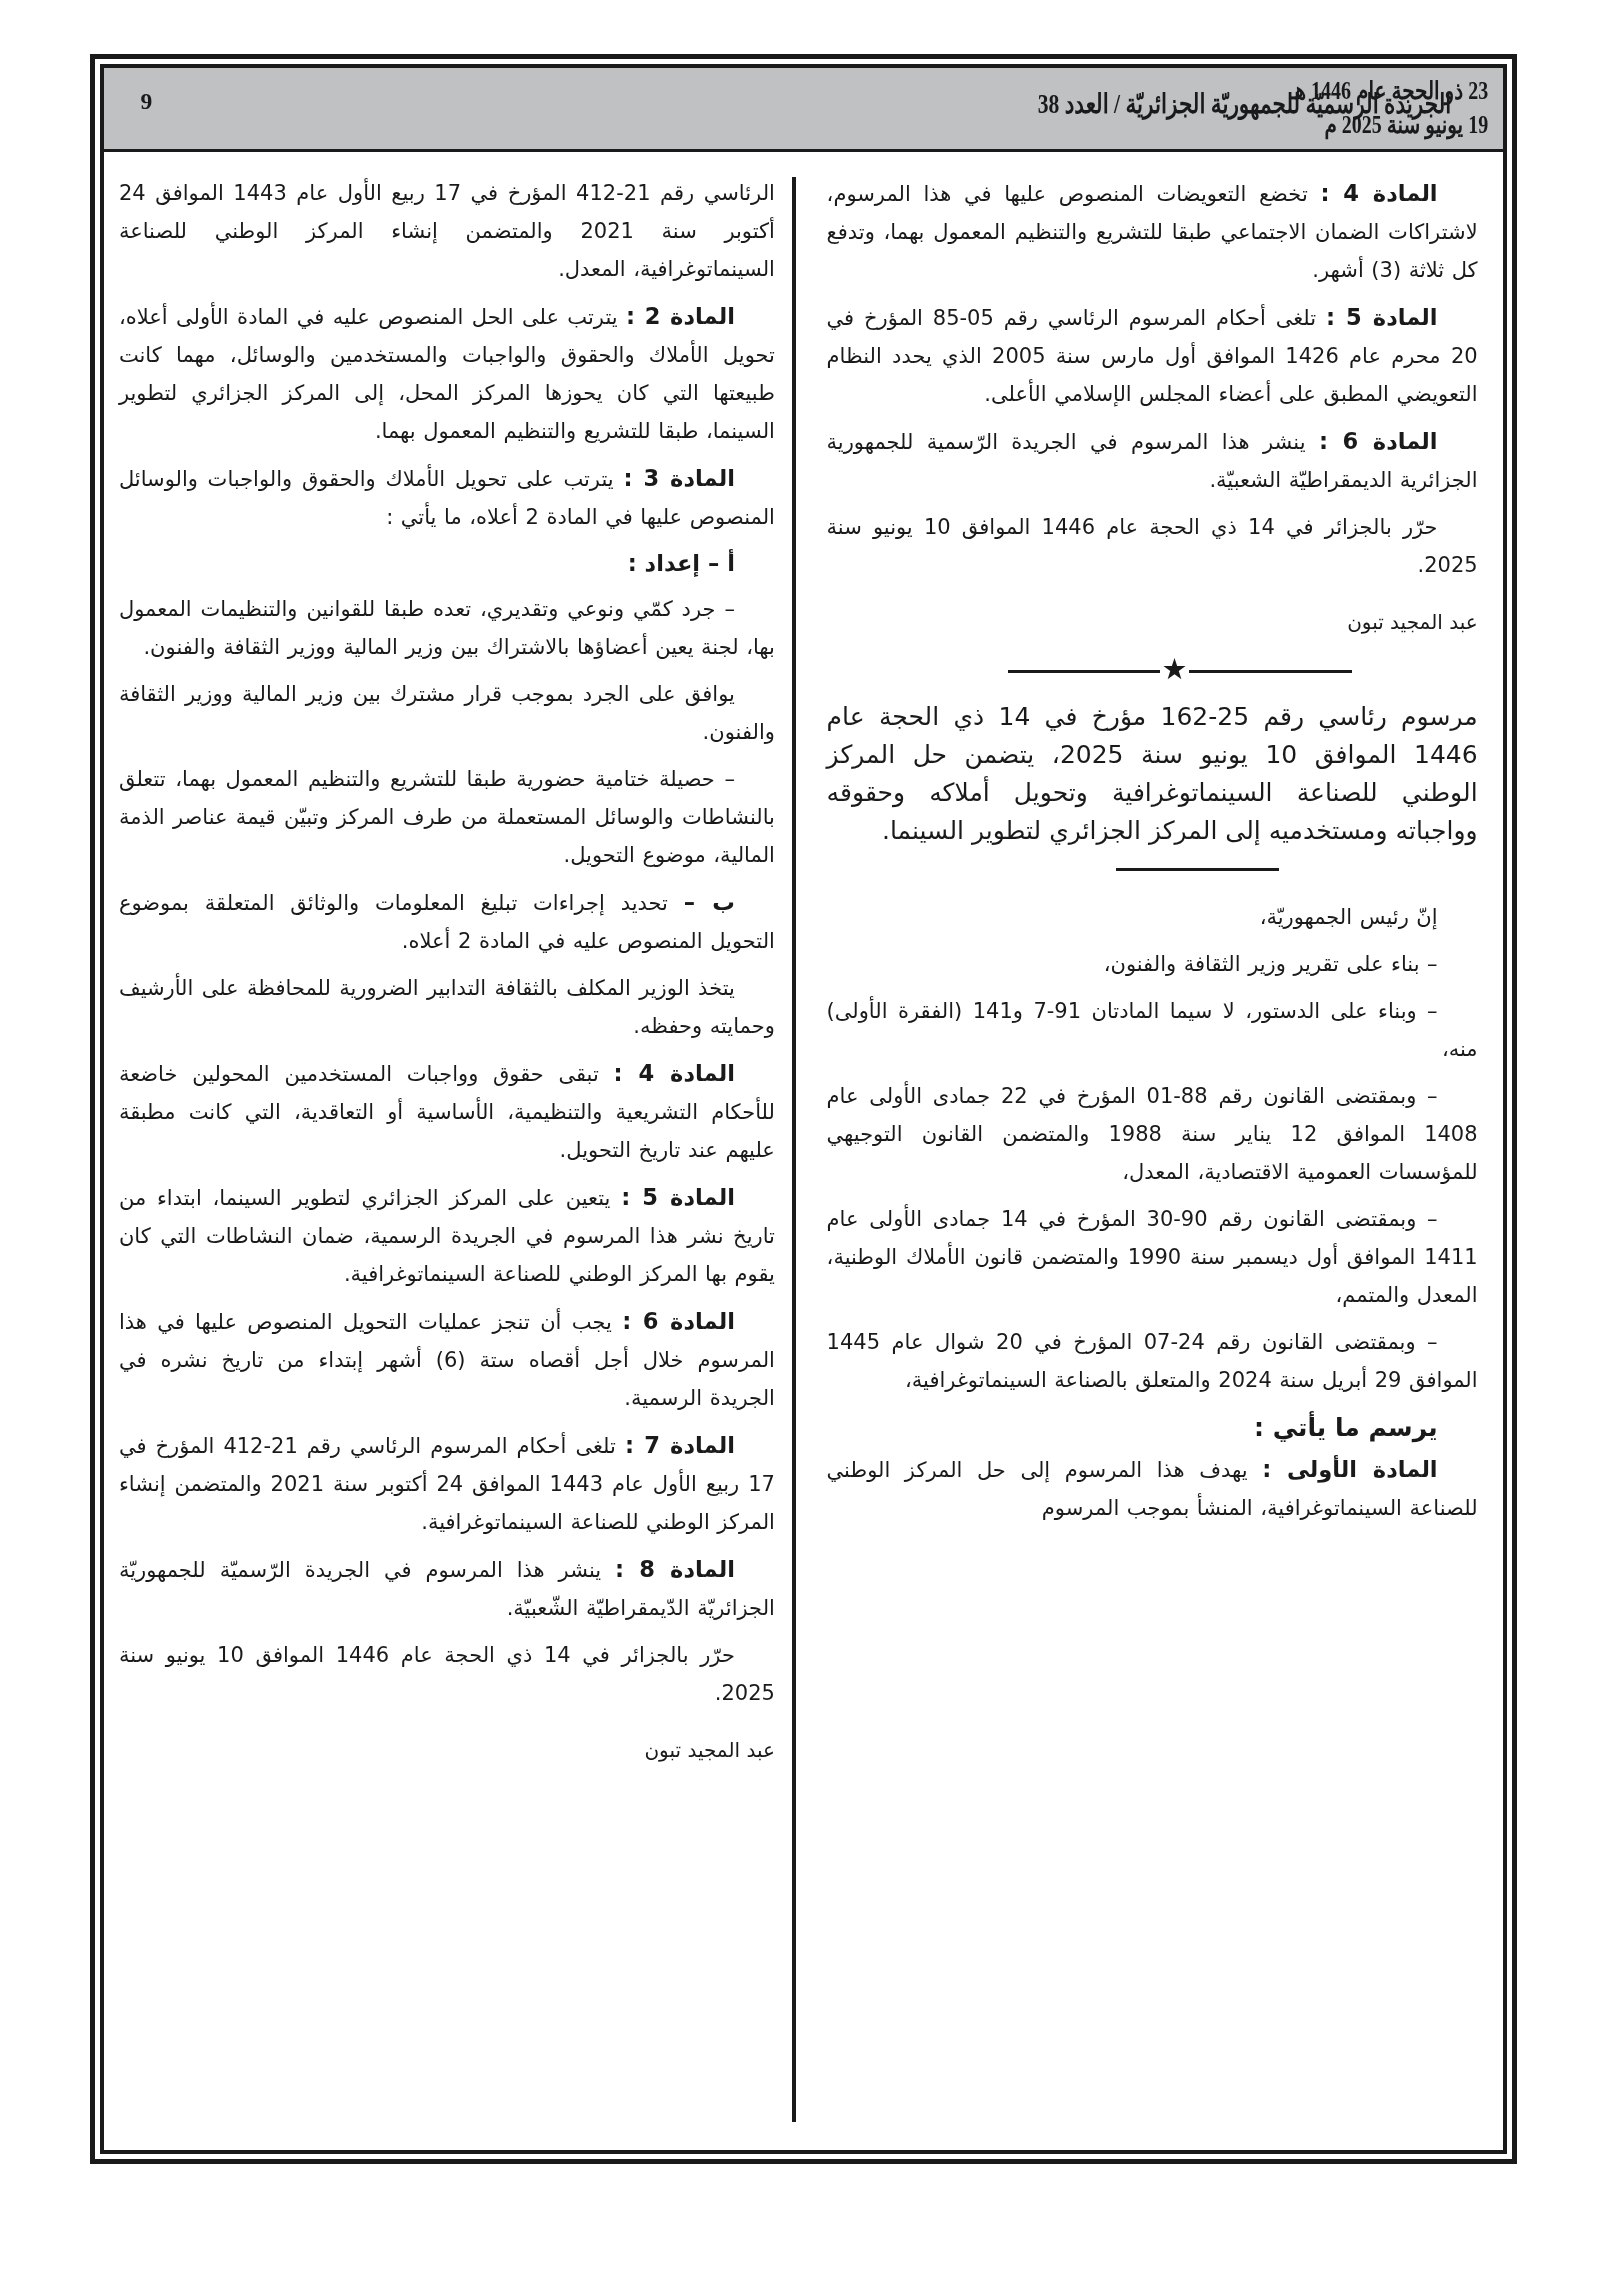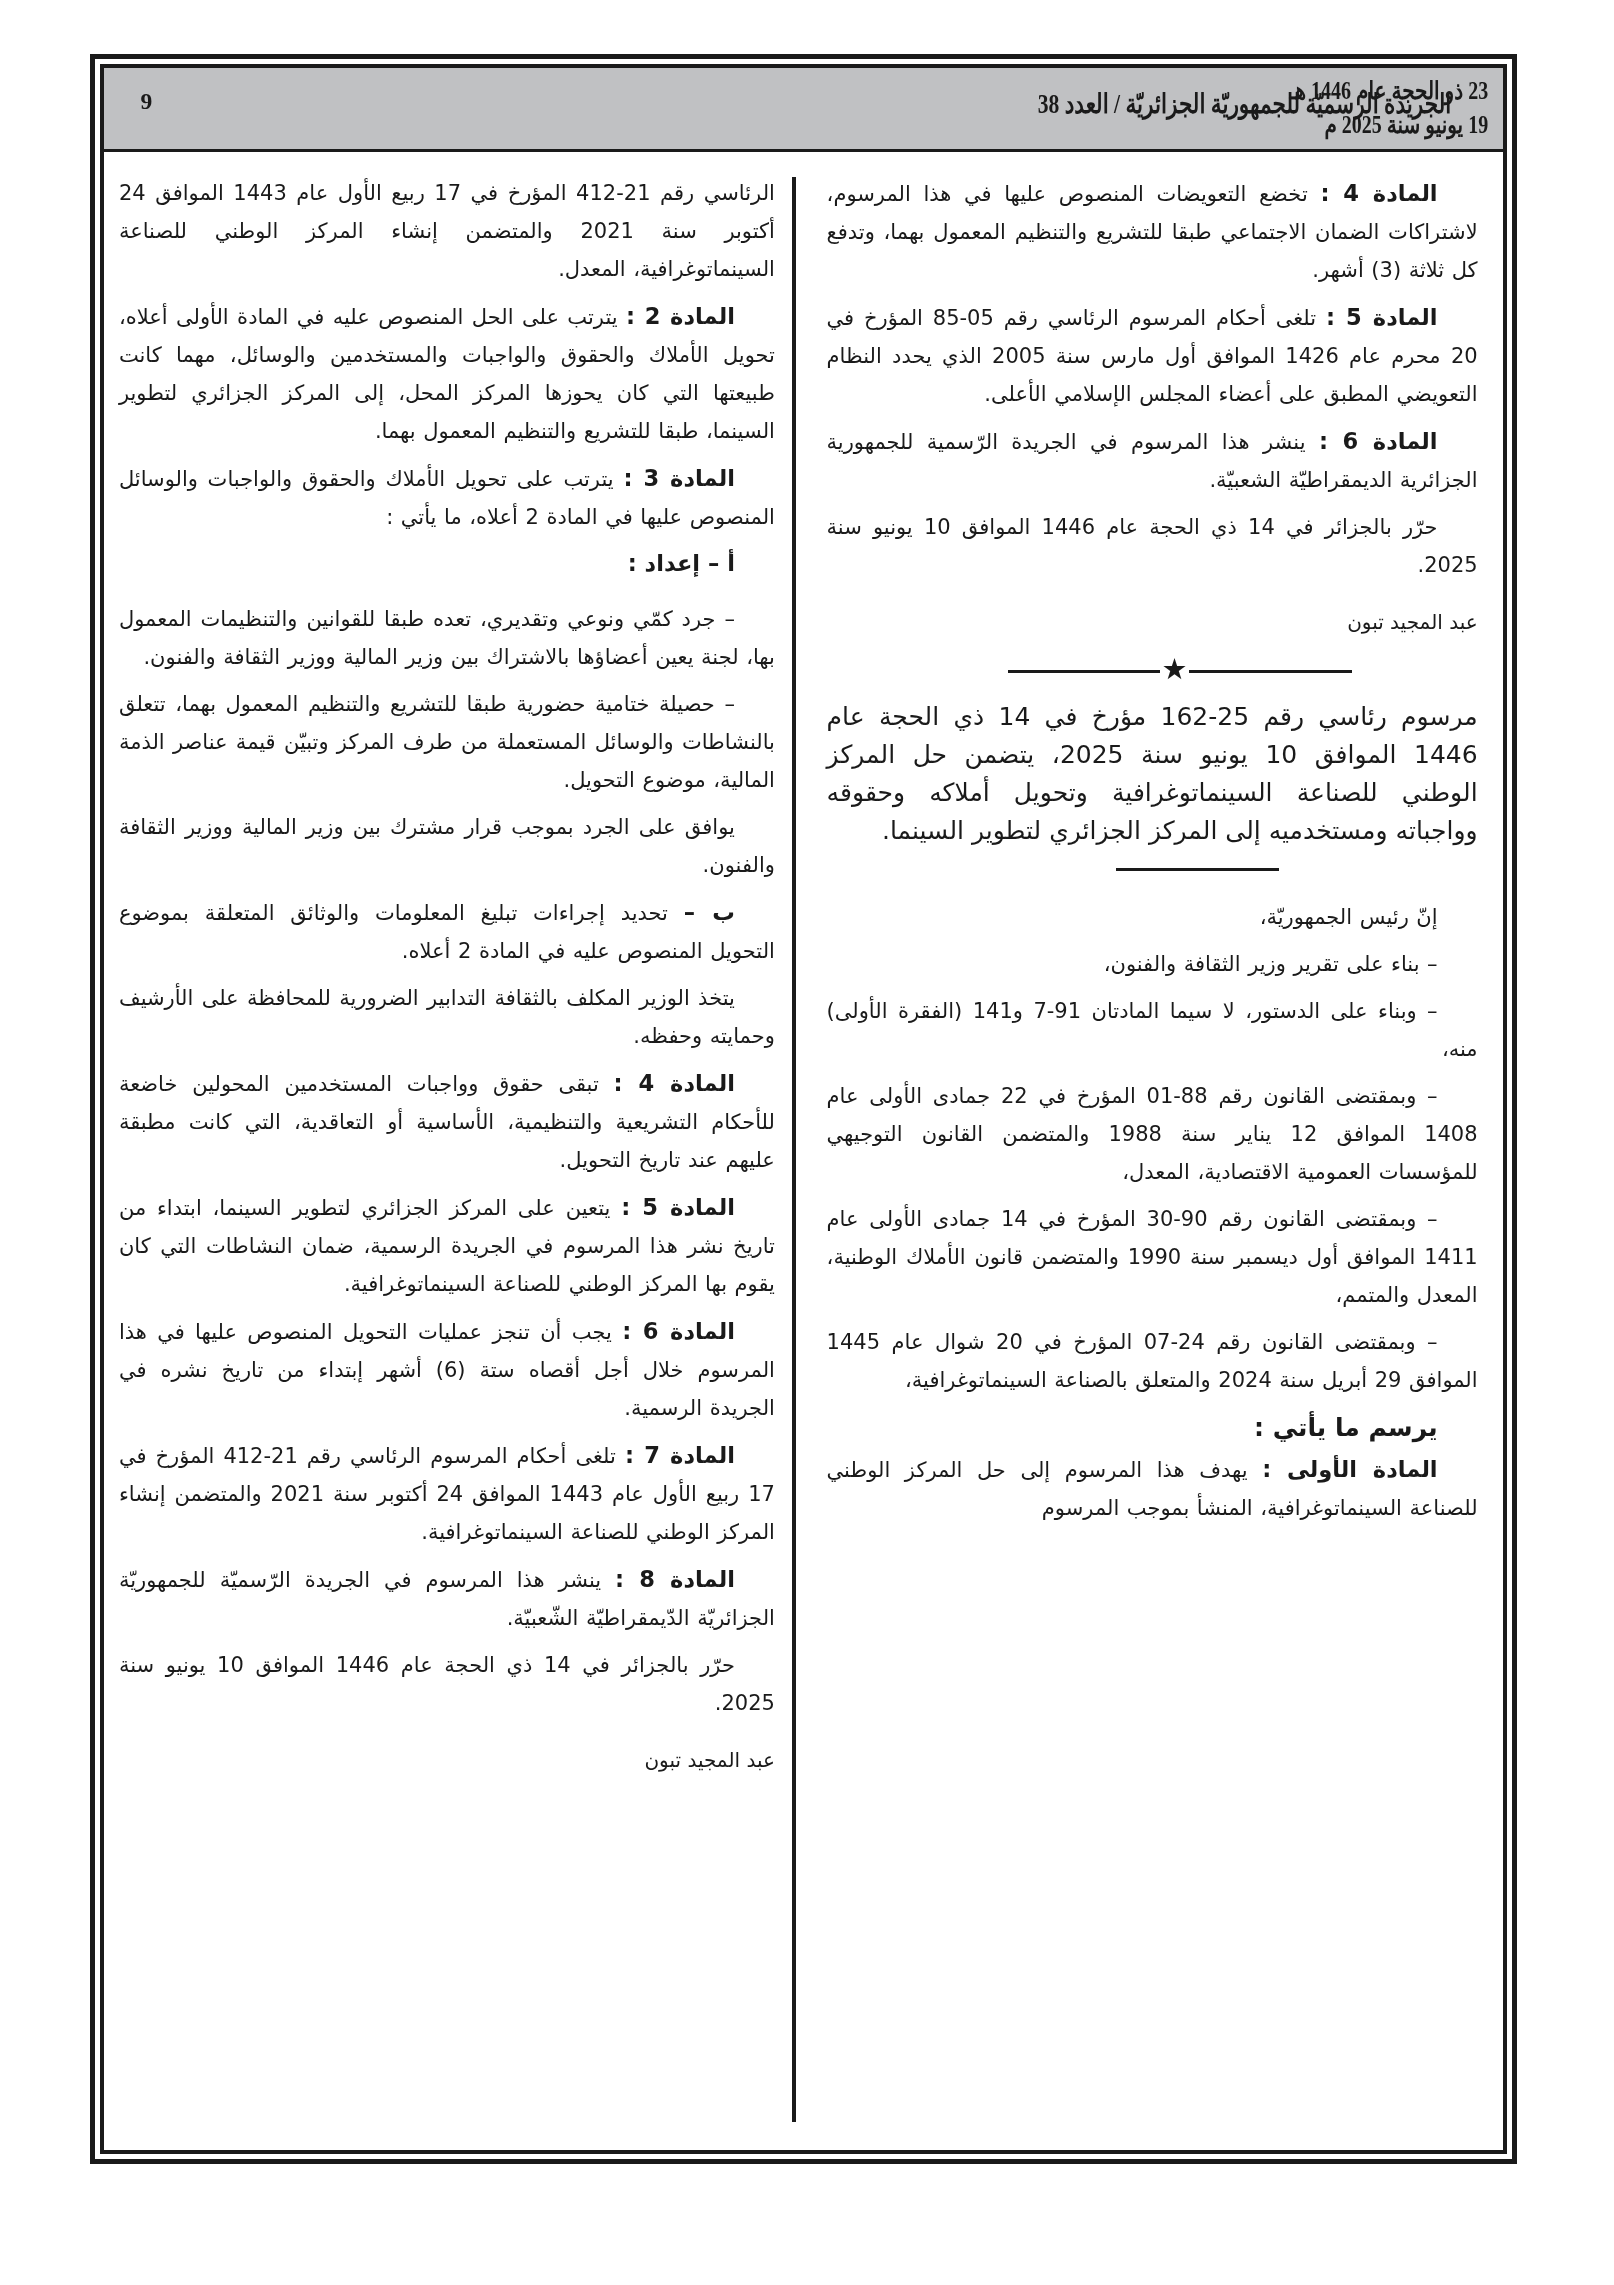--- a/index.html
+++ b/index.html
@@ -133,21 +133,21 @@
     font-size: 25px;
     line-height: 40px;
     padding-right: 40px;
     margin-bottom: 1.8px;
   }
   .sub-heading {
     font-weight: bold;
     font-size: 22.6px;
     line-height: 36px;
     padding-right: 40px;
-    margin-bottom: 19px;
+    margin-bottom: 9px;
   }
 </style>
 </head>
 <body>
 
 <div class="frame-outer">
   <div class="frame-inner">
 
     <header class="header">
       <div class="hdr-date">
@@ -207,22 +207,22 @@
         <span class="art">المادة 2 :</span>
         <span>يترتب على الحل المنصوص عليه في المادة الأولى أعلاه، تحويل الأملاك والحقوق والواجبات والمستخدمين والوسائل، مهما كانت طبيعتها التي كان يحوزها المركز المحل، إلى المركز الجزائري لتطوير السينما، طبقا للتشريع والتنظيم المعمول بهما.</span>
       </p>
 
       <p class="para">
         <span class="art">المادة 3 :</span>
         <span>يترتب على تحويل الأملاك والحقوق والواجبات والوسائل المنصوص عليها في المادة 2 أعلاه، ما يأتي :</span>
       </p>
       <div class="sub-heading">أ – إعداد :</div>
       <p class="para">– جرد كمّي ونوعي وتقديري، تعده طبقا للقوانين والتنظيمات المعمول بها، لجنة يعين أعضاؤها بالاشتراك بين وزير المالية ووزير الثقافة والفنون.</p>
+      <p class="para">يوافق على الجرد بموجب قرار مشترك بين وزير المالية ووزير الثقافة والفنون.</p>
       <p class="para">– حصيلة ختامية حضورية طبقا للتشريع والتنظيم المعمول بهما، تتعلق بالنشاطات والوسائل المستعملة من طرف المركز وتبيّن قيمة عناصر الذمة المالية، موضوع التحويل.</p>
-      <p class="para">يوافق على الجرد بموجب قرار مشترك بين وزير المالية ووزير الثقافة والفنون.</p>
       <p class="para">
         <span class="art">ب –</span>
         <span>تحديد إجراءات تبليغ المعلومات والوثائق المتعلقة بموضوع التحويل المنصوص عليه في المادة 2 أعلاه.</span>
       </p>
       <p class="para">يتخذ الوزير المكلف بالثقافة التدابير الضرورية للمحافظة على الأرشيف وحمايته وحفظه.</p>
 
       <p class="para">
         <span class="art">المادة 4 :</span>
         <span>تبقى حقوق وواجبات المستخدمين المحولين خاضعة للأحكام التشريعية والتنظيمية، الأساسية أو التعاقدية، التي كانت مطبقة عليهم عند تاريخ التحويل.</span>
       </p>

